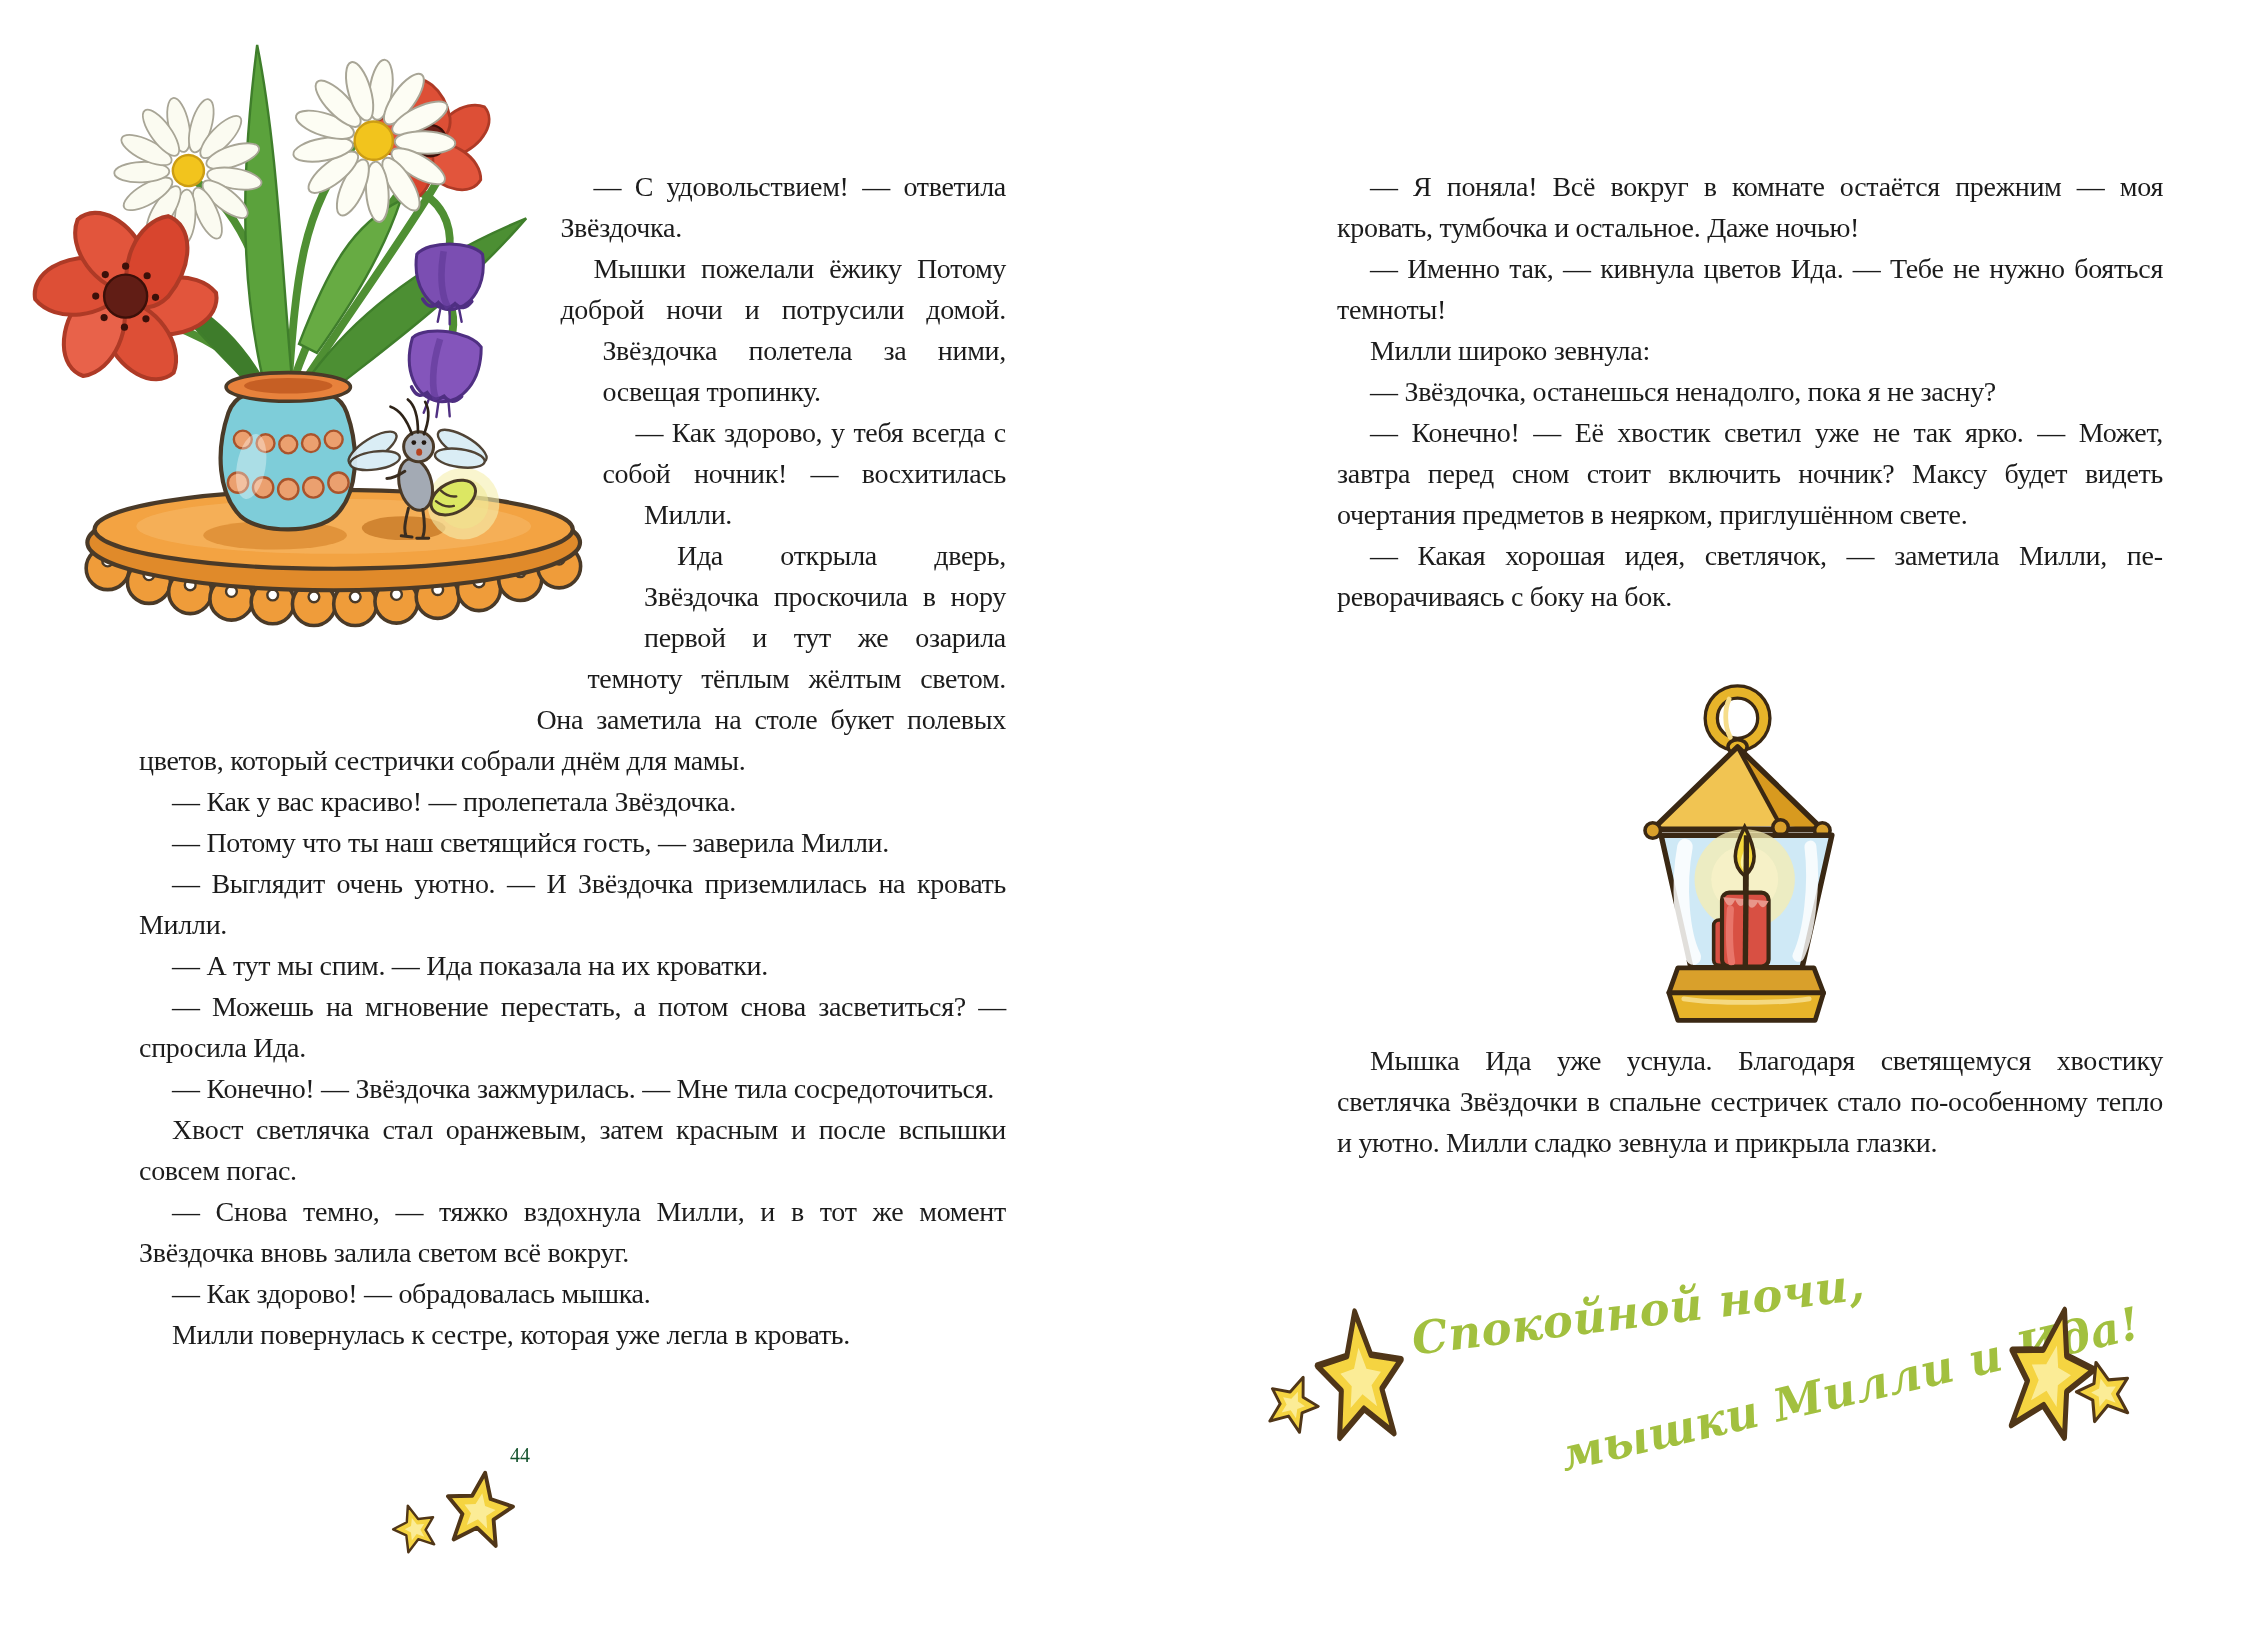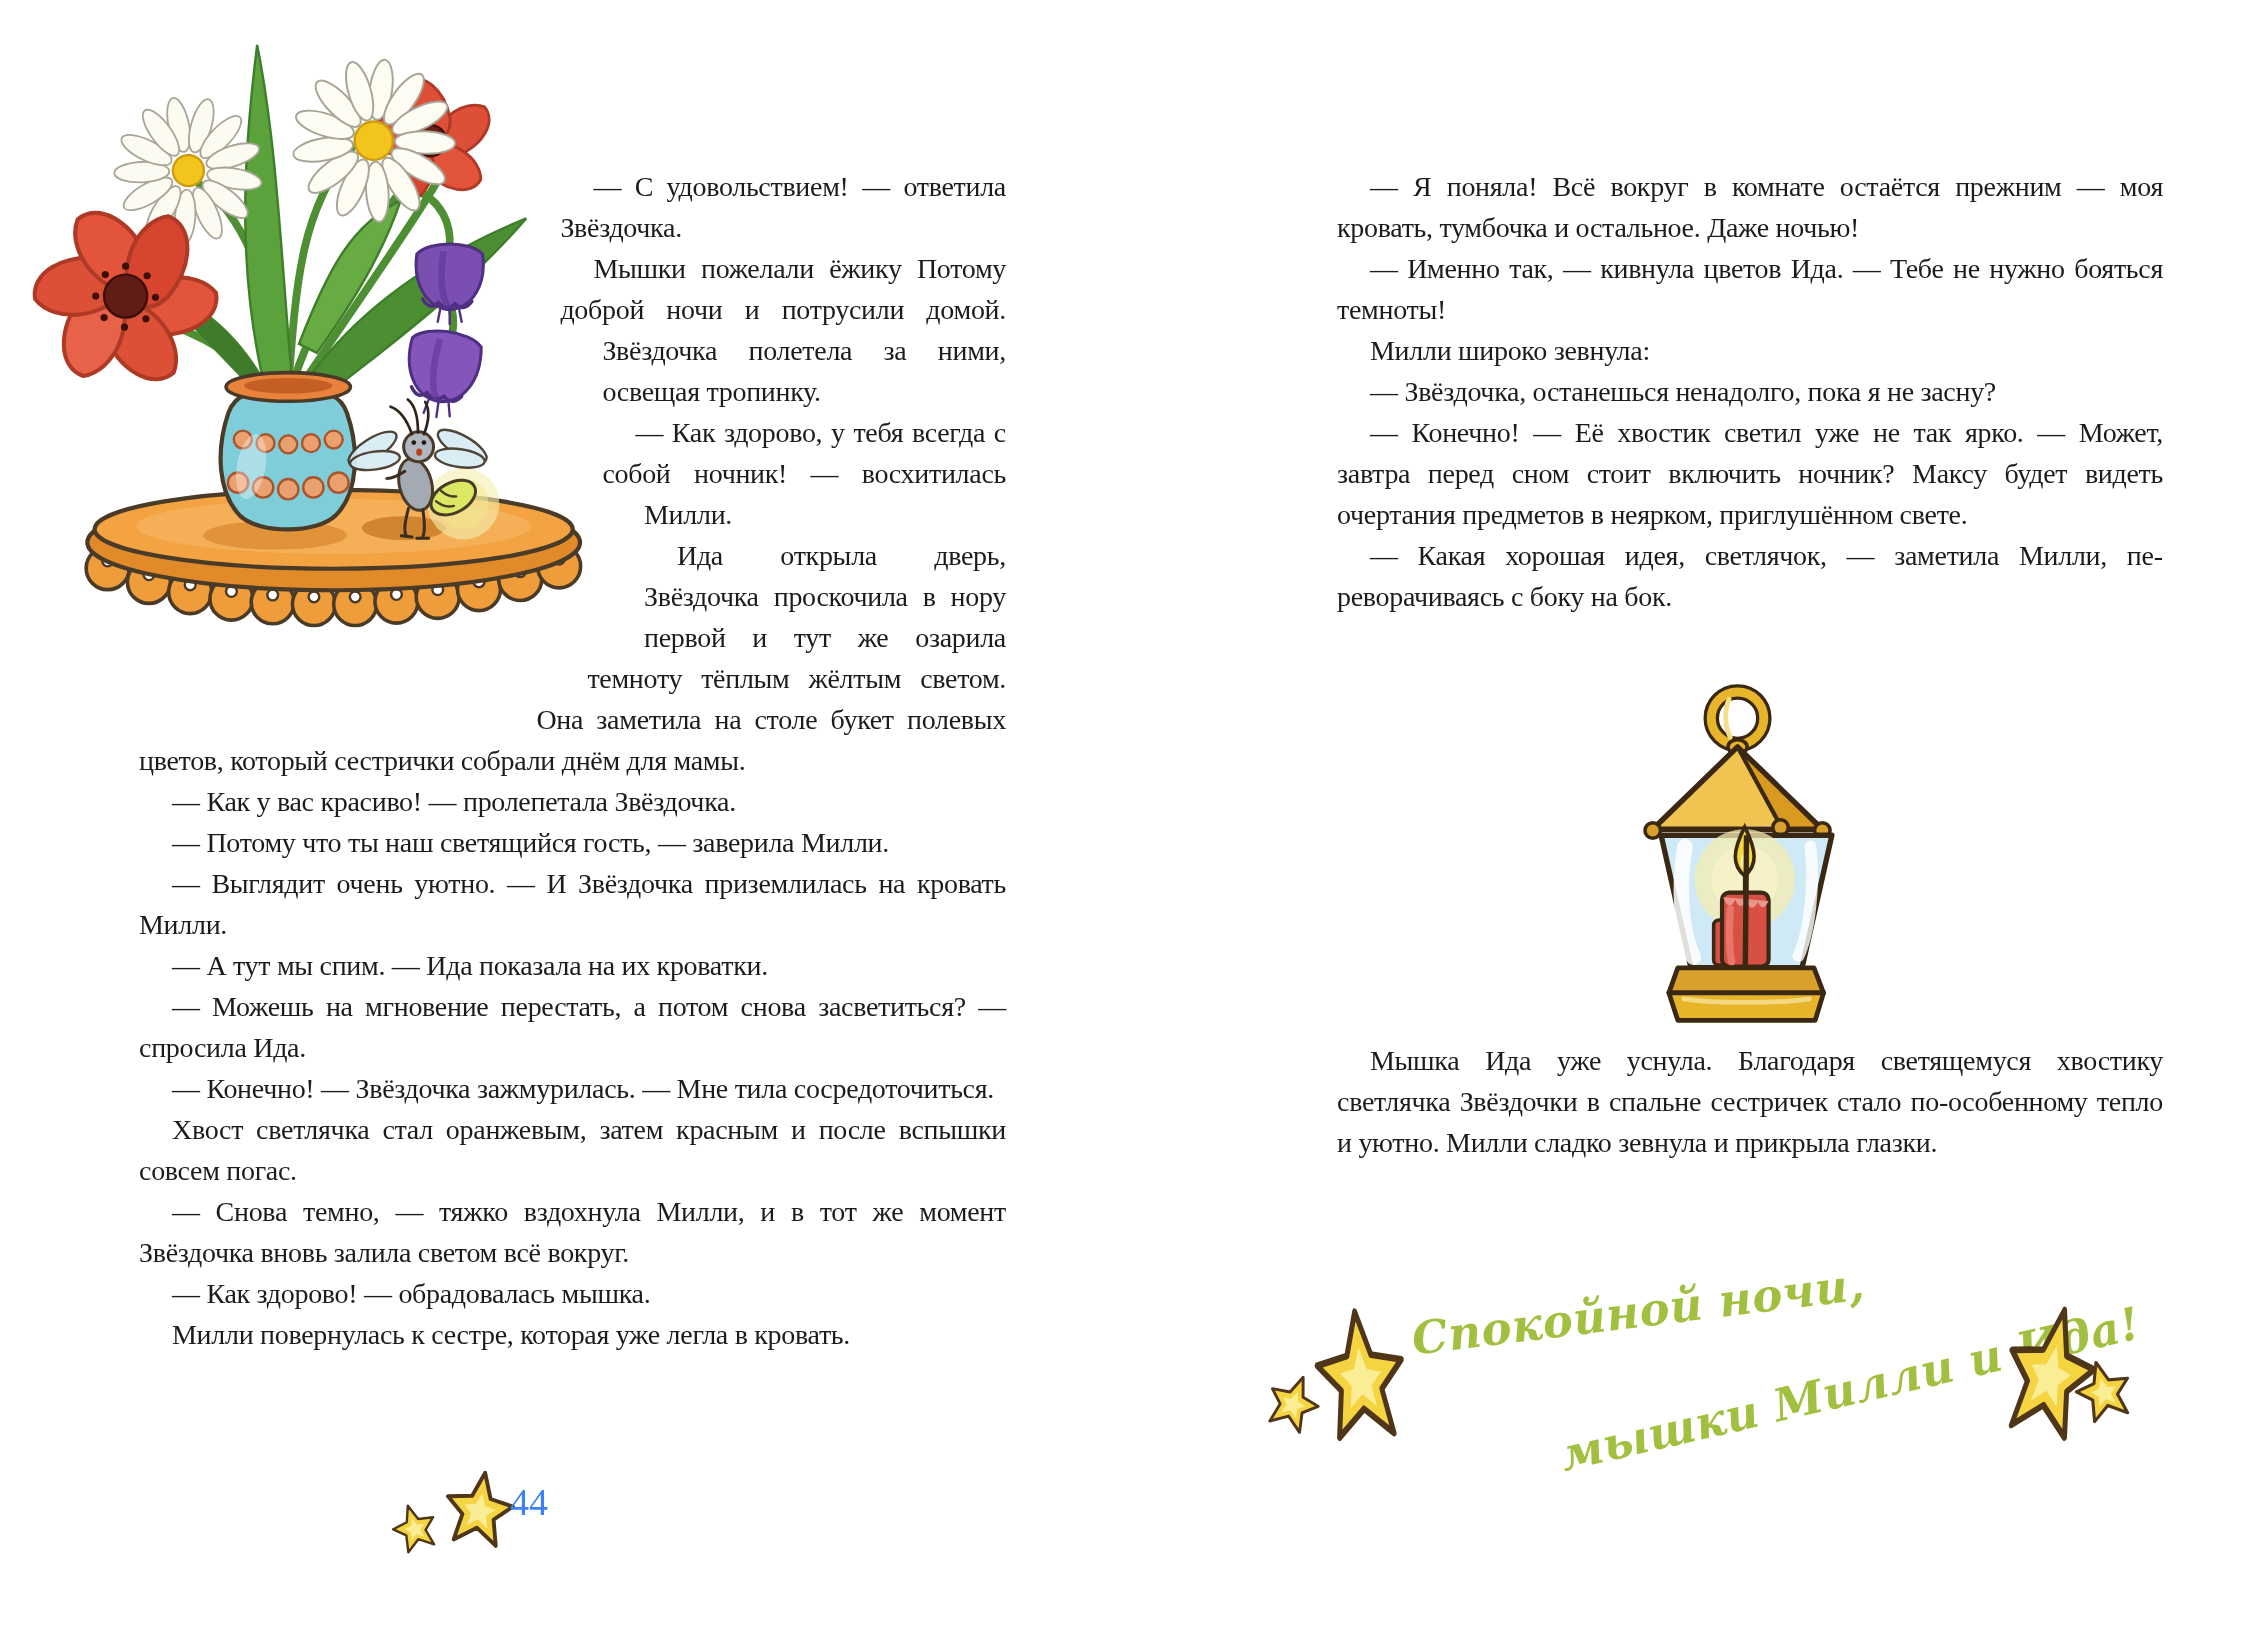--- a/index.html
+++ b/index.html
@@ -23,21 +23,21 @@
   
   .art-float{
     float:left;width:505px;height:535px;
     shape-outside:polygon(0px 0px,413px 0px,413px 200px,455px 200px,455px 359px,
       505px 359px,505px 443px,440px 443px,440px 494px,389px 494px,389px 535px,0px 535px);
     shape-margin:8.4px;
   }
 
   
   #page-number{
-    position:absolute;left:510px;top:1480px;font-size:38px;color:#3b82f6;
+    position:absolute;left:510px;top:1444px;font-size:20px;color:#14532d;
     font-family:"Liberation Serif",serif;
   }
 
   
   .closing-line{
     position:absolute;white-space:nowrap;
     font-family:"DejaVu Serif",serif;font-style:italic;font-weight:bold;
     color:#a2c03f;font-size:45px;letter-spacing:0.6px;
   }
   #closing-line1{left:1409px;top:1313px;transform:rotate(-7deg);transform-origin:left top;}

